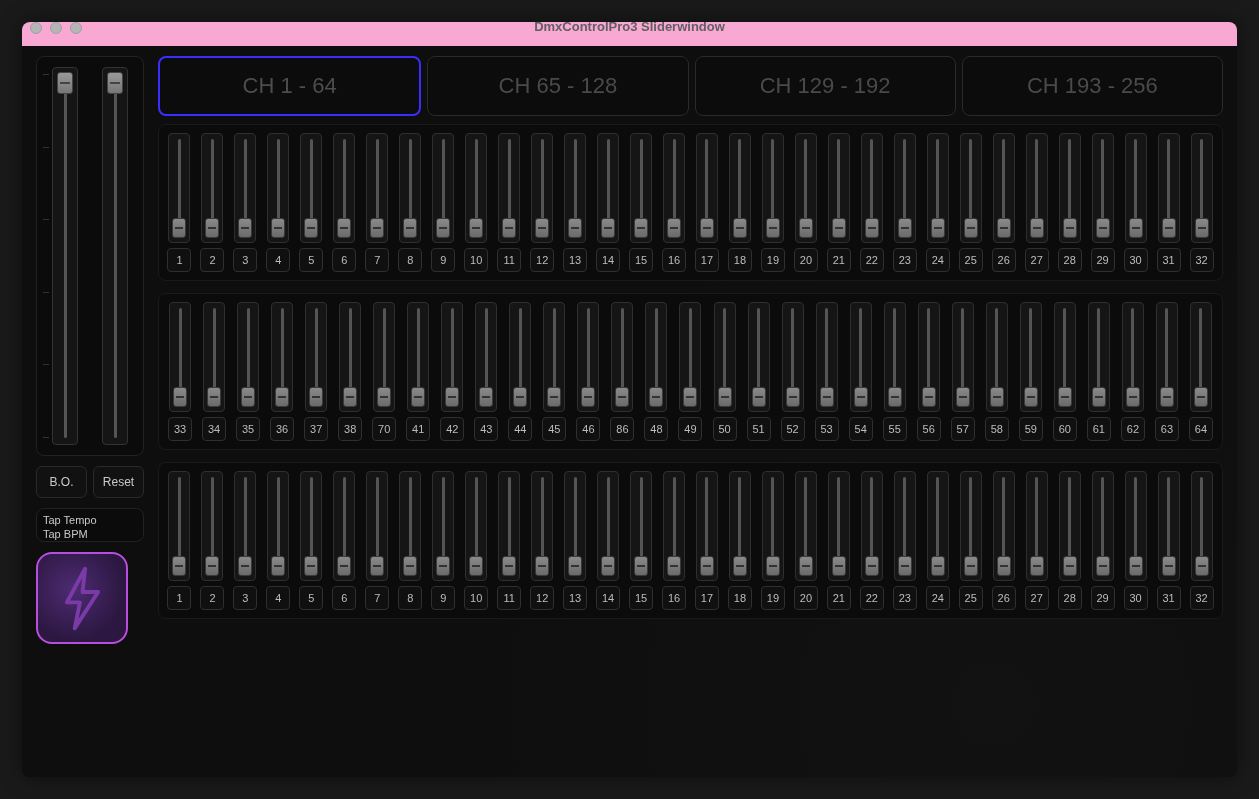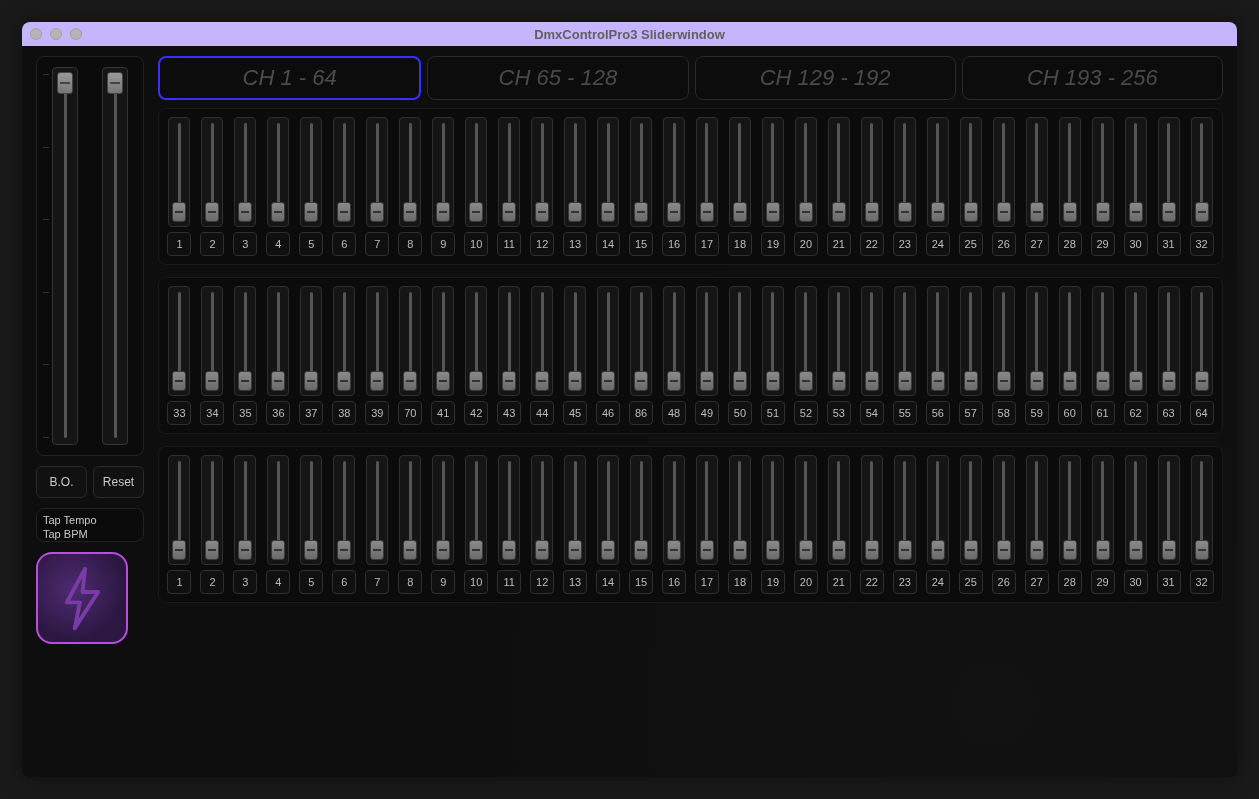--- a/index.html
+++ b/index.html
@@ -16,24 +16,24 @@
     top: 22px;
     width: 1215px;
     height: 755px;
     background: #0e0e0e;
     border-radius: 8px;
     overflow: hidden;
     box-shadow: 0 0 20px rgba(0,0,0,0.5);
   }
   .titlebar {
     height: 24px;
-    background: #c4b5fd;
-    display: flex;
-    align-items: center;
-    padding: 0 8px;
+    background: #f9a8d4;
+    display: flex;
+    align-items: flex-end;
+    padding: 12px 8px;
     position: relative;
   }
   .traffic-lights {
     display: flex;
     gap: 8px;
   }
   .traffic-light {
     width: 12px;
     height: 12px;
     border-radius: 50%;
@@ -179,22 +179,21 @@
   
   .right-panel {
     flex: 1;
     display: flex;
     flex-direction: column;
     gap: 8px;
   }
   .tabs {
     display: flex;
     gap: 6px;
-    height: 44px;
-    font-style: italic;
+    height: 60px;
   }
   .tab {
     flex: 1;
     border: 1px solid #2a2a2a;
     border-radius: 8px;
     display: flex;
     align-items: center;
     justify-content: center;
     color: #4a4a4a;
     font-size: 22px;
@@ -608,27 +607,20 @@
                 <div class="ch-rail"></div>
                 <div class="ch-handle"></div>
               </div>
               <div class="ch-label">38</div>
             </div>
             <div class="channel">
               <div class="ch-track">
                 <div class="ch-rail"></div>
                 <div class="ch-handle"></div>
               </div>
-              <div class="ch-label">39</div>
-            </div>
-            <div class="channel">
-              <div class="ch-track">
-                <div class="ch-rail"></div>
-                <div class="ch-handle"></div>
-              </div>
               <div class="ch-label">70</div>
             </div>
             <div class="channel">
               <div class="ch-track">
                 <div class="ch-rail"></div>
                 <div class="ch-handle"></div>
               </div>
               <div class="ch-label">41</div>
             </div>
             <div class="channel">

